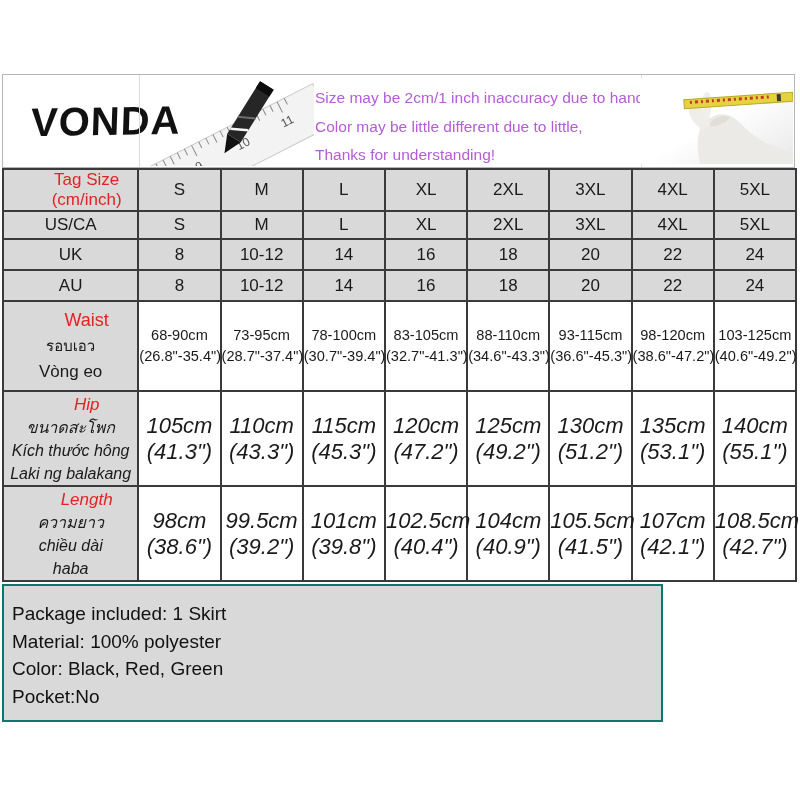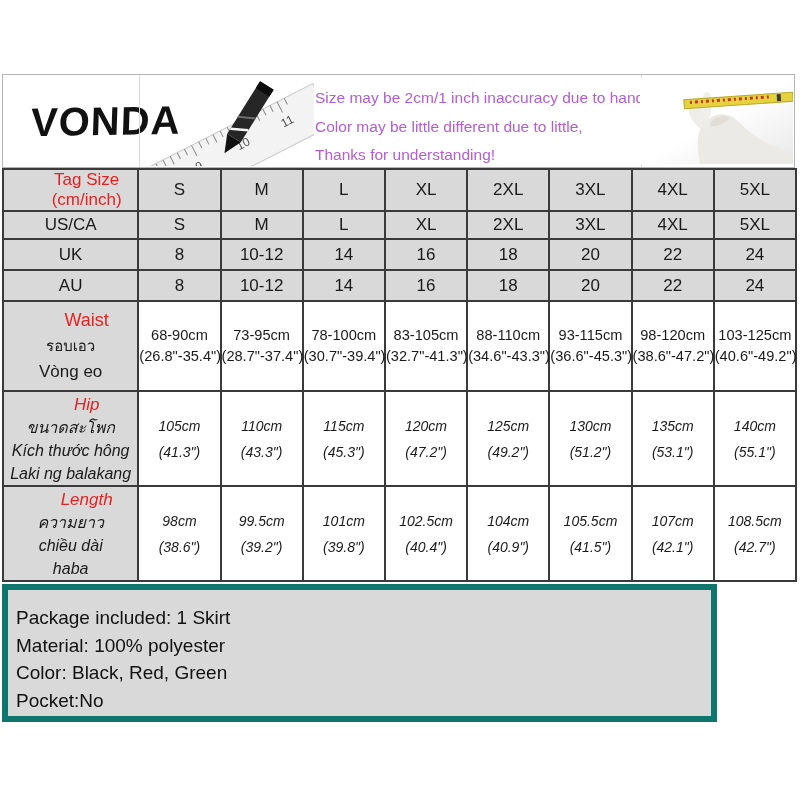--- a/index.html
+++ b/index.html
@@ -41,26 +41,26 @@
   .row-tag{height:42px;}
   .row-thin{height:28px;}
   .row-uk,.row-au{height:31px;}
   .row-waist{height:90px;}
   .row-hip,.row-length{height:95px;font-style:italic;}
   .red{color:#e32222;padding-left:32px;}
   .lbl-line{display:block;line-height:20px;font-size:17px;}
   .lbl-big{display:block;line-height:26px;font-size:18px;text-align:center;}
   .lbl-mid{display:block;line-height:23px;font-size:16px;}
   .cell-2line span{display:block;line-height:21px;font-size:14.6px;}
-  .cell-cm{display:block;line-height:26px;font-size:14px;text-align:center;}
+  .cell-cm{display:block;line-height:26px;font-size:22px;text-align:center;}
 
   
   .product-info{
-    position:absolute;left:2px;top:584px;width:715px;height:138px;
-    box-sizing:border-box;background:#d9d9d9;border:6px solid #0f766e;
+    position:absolute;left:2px;top:584px;width:661px;height:138px;
+    box-sizing:border-box;background:#d9d9d9;border:2px solid #0f766e;
     padding:14px 10px 0 8px;font-size:19px;line-height:27.5px;color:#111;
   }
   .product-info div{white-space:nowrap;}
 </style>
 </head>
 <body>
 
 <div class="sheet">
 
   <div class="header-band">

